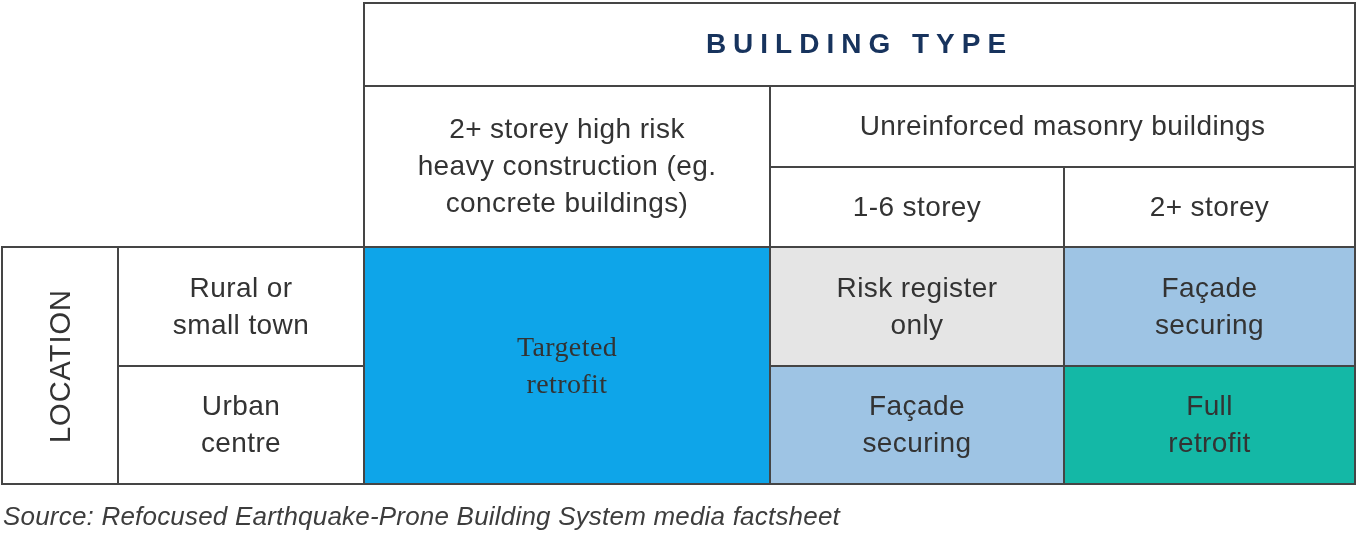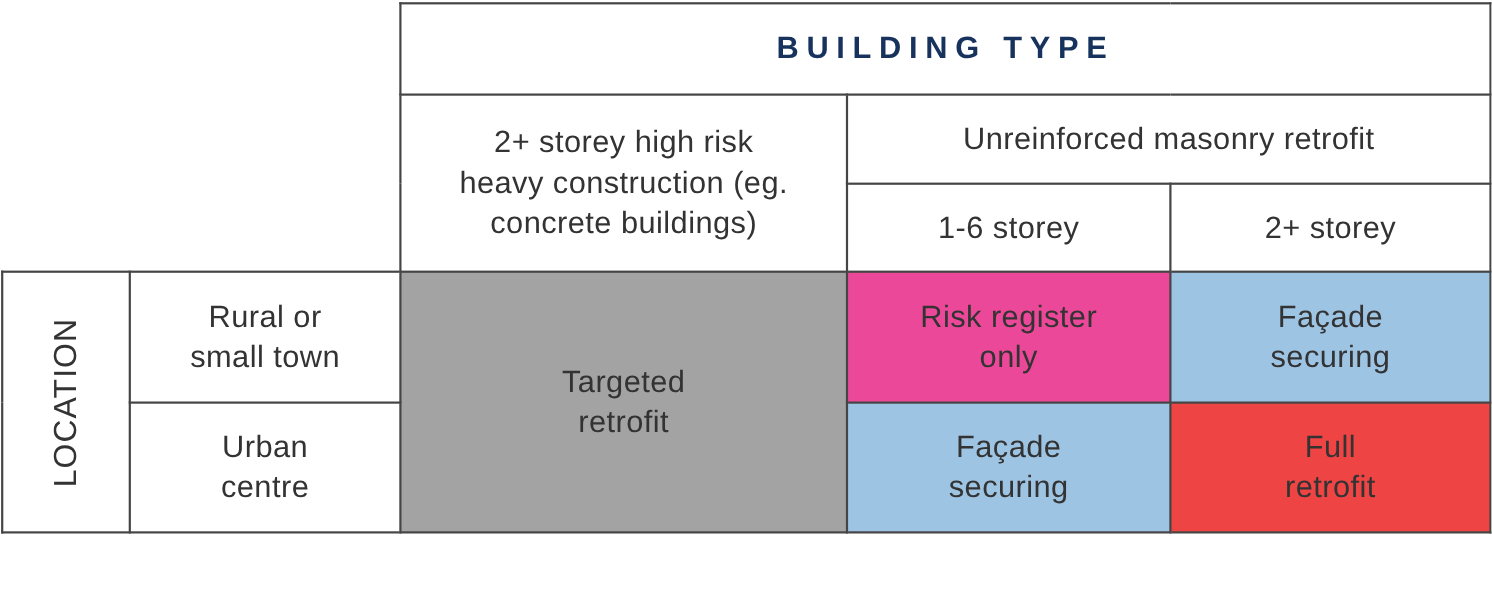--- a/index.html
+++ b/index.html
@@ -72,43 +72,44 @@
     </colgroup>
     <tbody>
       <tr class="r1">
         <td class="empty" colspan="2" rowspan="3"></td>
         <td class="bt" colspan="3" style="color: rgb(23, 51, 93);">BUILDING TYPE</td>
       </tr>
       <tr class="r2">
         <td class="head" rowspan="2">2+ storey high risk
 heavy construction (eg.
 concrete buildings)</td>
-        <td class="head" colspan="2">Unreinforced masonry retrofit</td>
+        <td class="head" colspan="2">Unreinforced masonry buildings</td>
       </tr>
       <tr class="r3">
         <td class="head">1-6 storey</td>
         <td class="head">2+ storey</td>
       </tr>
       <tr class="r4">
         <td class="loc" rowspan="2">
           <span class="vert">LOCATION</span>
         </td>
         <td class="head">Rural or
 small town</td>
-        <td class="cell" rowspan="2" style="background-color: #a3a3a3;">Targeted
+        <td class="cell" rowspan="2" style="background-color: #0ea5e9; font-family: Liberation Serif, serif;">Targeted
 retrofit</td>
-        <td class="cell" style="background-color: #ec4899;">Risk register
+        <td class="cell" style="background-color: #e5e5e5;">Risk register
 only</td>
         <td class="cell" style="background-color: rgb(158, 196, 228);">Façade
 securing</td>
       </tr>
       <tr class="r5">
         <td class="head">Urban
 centre</td>
         <td class="cell" style="background-color: rgb(158, 196, 228);">Façade
 securing</td>
-        <td class="cell" style="background-color: #ef4444;">Full
+        <td class="cell" style="background-color: #14b8a6;">Full
 retrofit</td>
       </tr>
     </tbody>
   </table>
 
+  <div class="source">Source: Refocused Earthquake-Prone Building System media factsheet</div>
 </div>
 
 </body></html>

